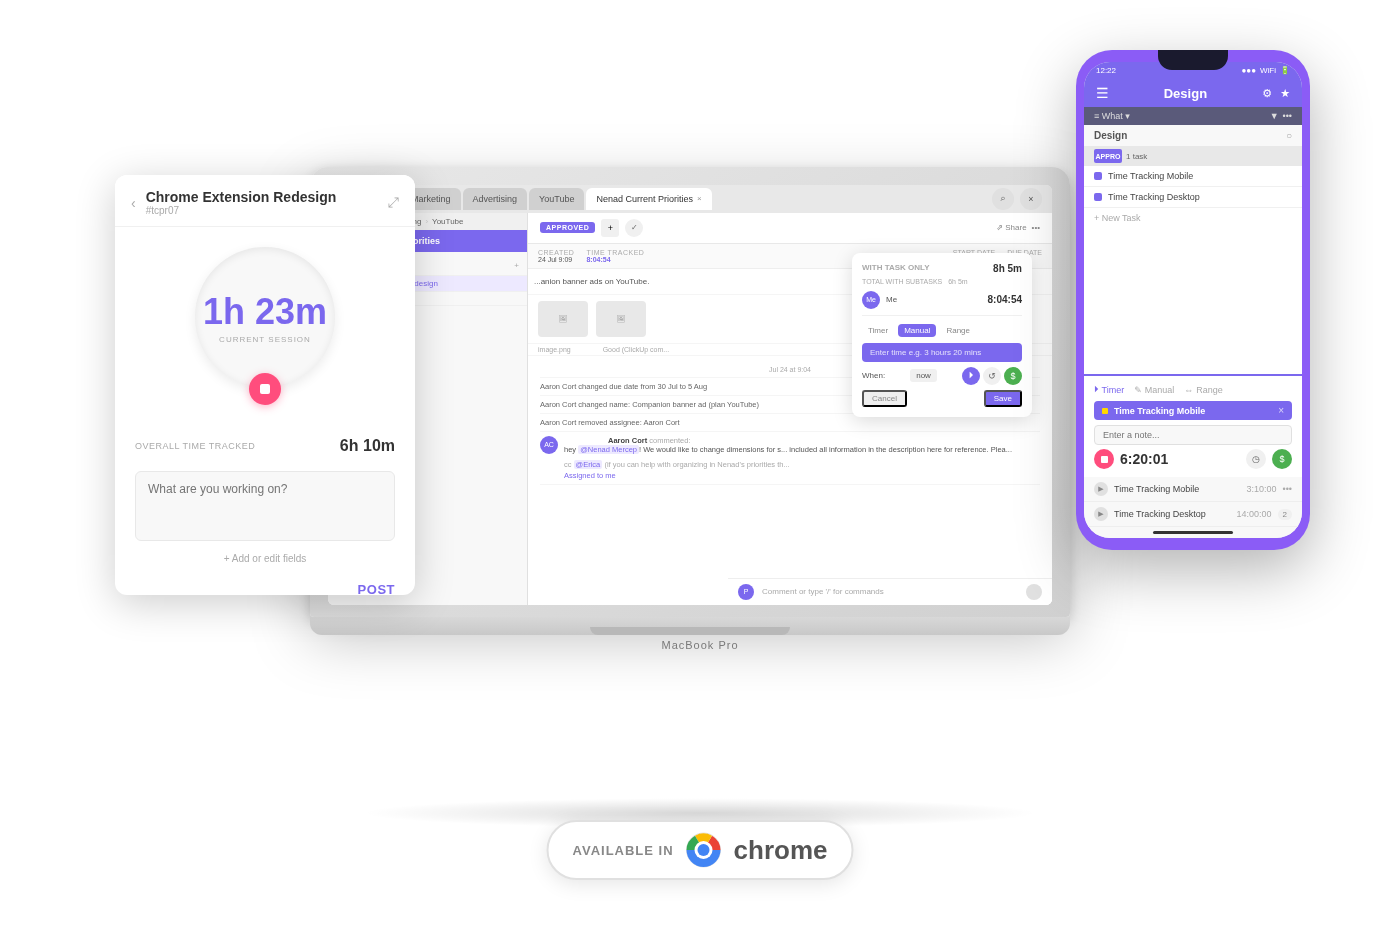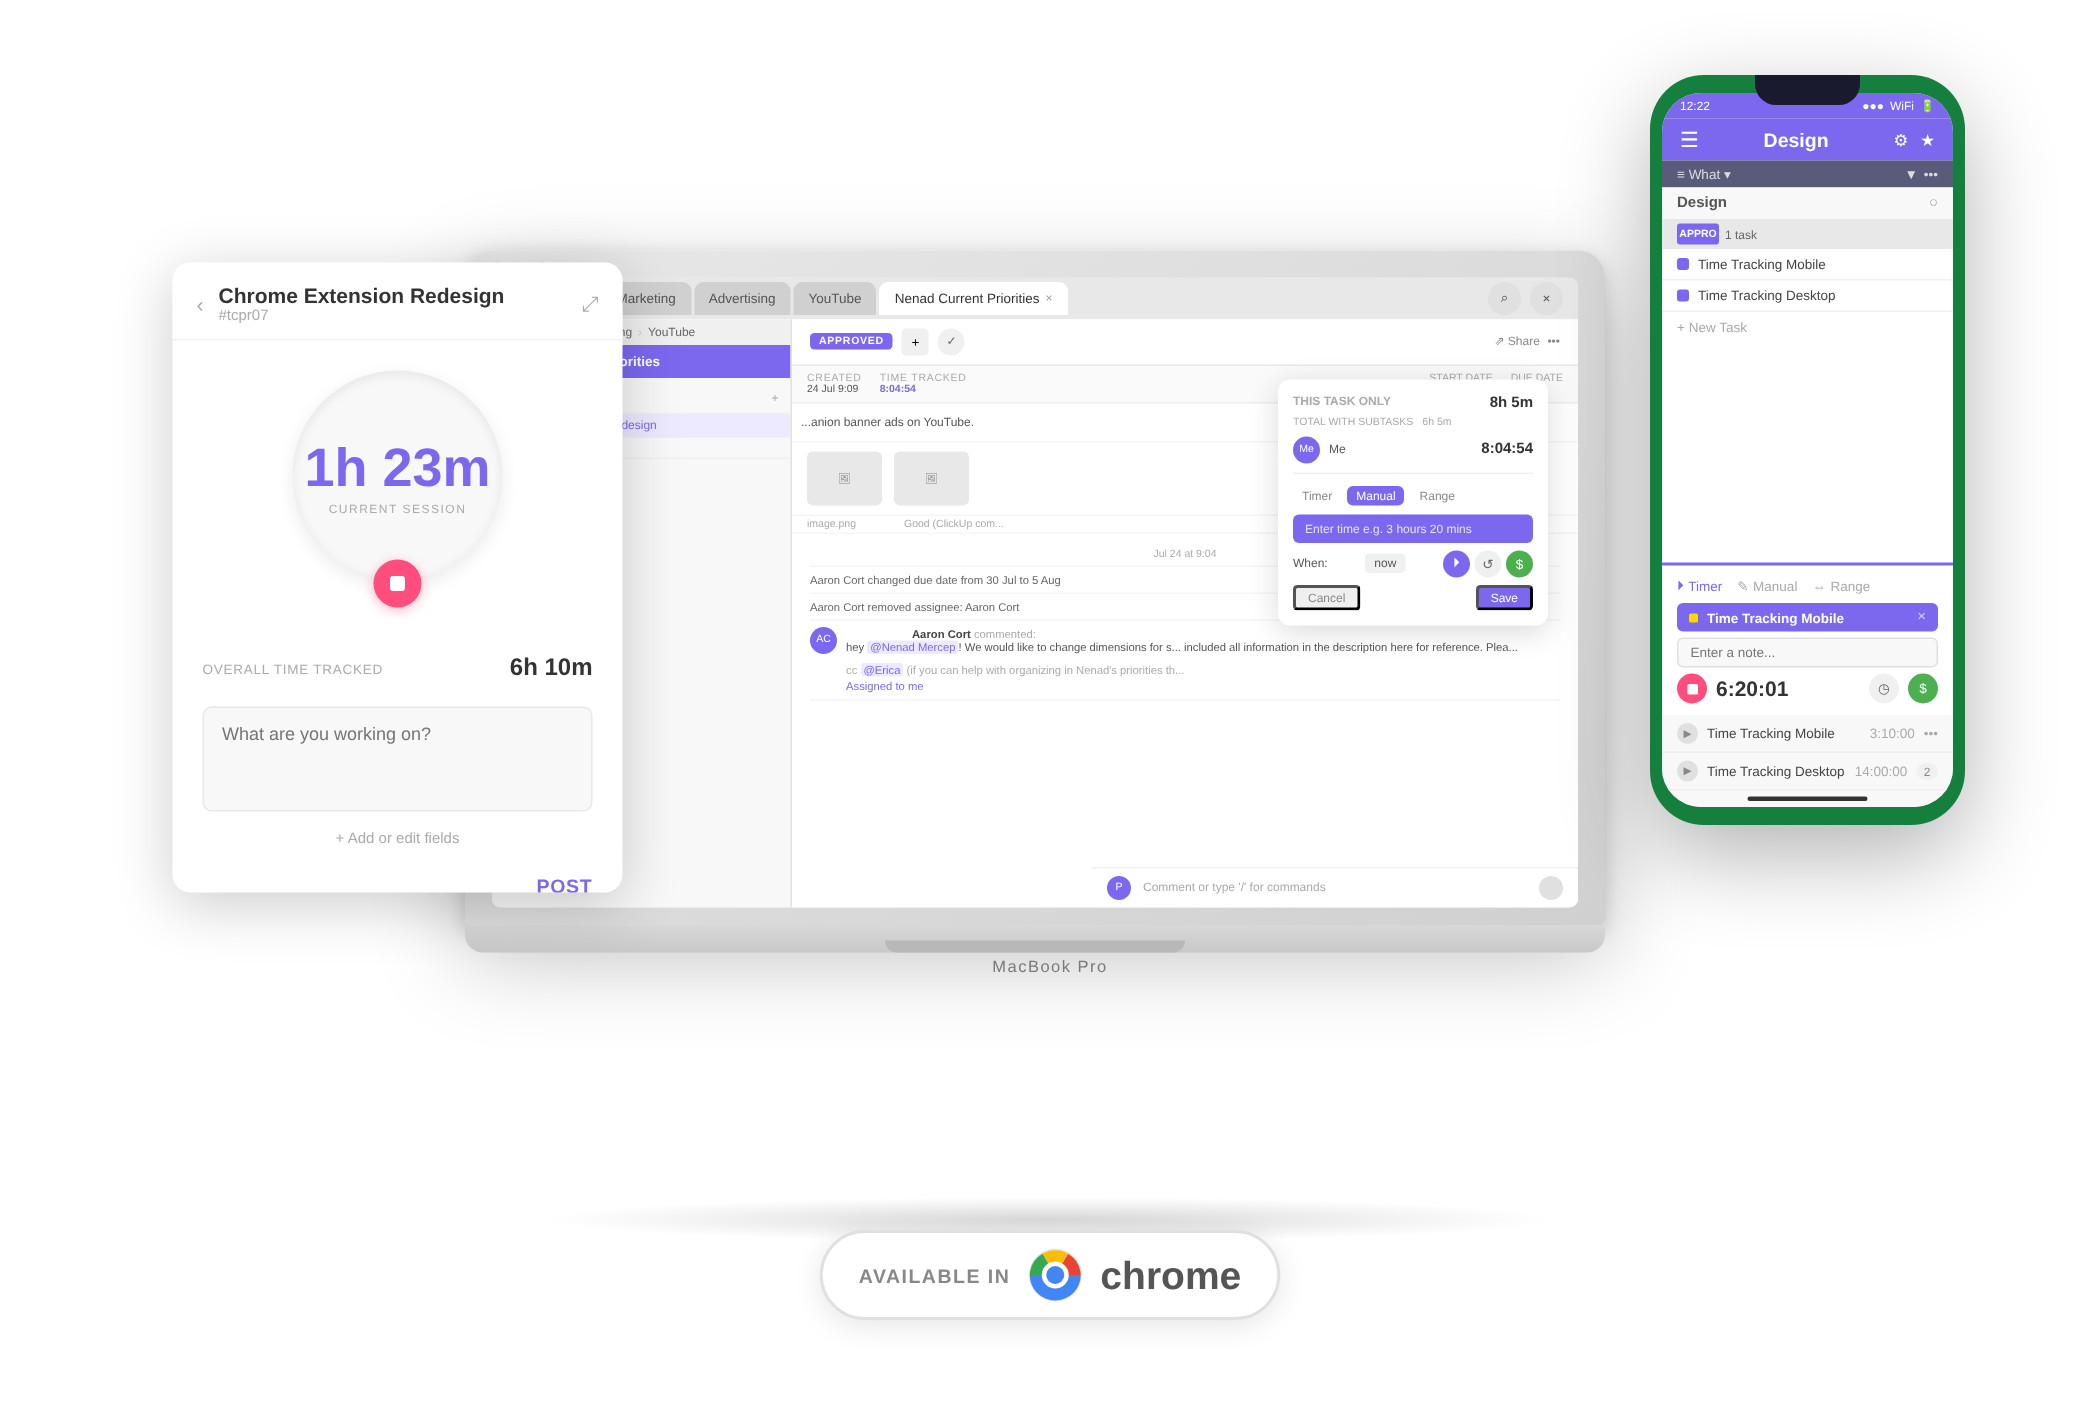--- a/index.html
+++ b/index.html
@@ -485,23 +485,23 @@
       color: #7b68ee;
       cursor: pointer;
       letter-spacing: 0.5px;
     }
 
     
     .phone {
       position: absolute;
       right: 80px;
       top: 50px;
-      width: 210px;
+      width: 234px;
       height: 500px;
-      background: #15803d;
+      background: #8b5cf6;
       border-radius: 36px;
       padding: 12px 8px;
       box-shadow: 0 20px 60px rgba(0,0,0,0.3);
       z-index: 15;
     }
 
     .phone-screen {
       background: #f0f0f0;
       border-radius: 26px;
       overflow: hidden;
@@ -906,21 +906,21 @@
                   <div style="color:#555;">3 Aug</div>
                 </div>
                 <div>
                   <div style="color:#aaa;">DUE DATE</div>
                   <div style="color:#555;">7 Aug</div>
                 </div>
               </div>
 
               <div class="time-tracking-overlay">
                 <div style="display:flex;justify-content:space-between;margin-bottom:4px;">
-                  <span style="font-size:8px;color:#aaa;font-weight:600;">THIS TASK ONLY</span>
+                  <span style="font-size:8px;color:#aaa;font-weight:600;">WITH TASK ONLY</span>
                   <span style="font-size:10px;font-weight:700;color:#333;">8h 5m</span>
                 </div>
                 <div style="font-size:7px;color:#aaa;margin-bottom:6px;">
                   <span>TOTAL WITH SUBTASKS</span>
                   <span style="margin-left:4px;">6h 5m</span>
                 </div>
 
                 <div style="display:flex;align-items:center;gap:6px;margin-bottom:8px;padding-bottom:6px;border-bottom:1px solid #f0f0f0;">
                   <div class="avatar-sm" style="background:#7b68ee;font-size:7px;">Me</div>
                   <span style="font-size:8px;color:#555;flex:1;">Me</span>
@@ -962,20 +962,21 @@
                 <div style="width:50px;height:36px;background:#e8e8e8;border-radius:4px;display:flex;align-items:center;justify-content:center;font-size:7px;color:#888;">🖼</div>
               </div>
               <div style="padding:2px 10px;font-size:7px;color:#aaa;border-bottom:1px solid #f5f5f5;">
                 <span>image.png</span>
                 <span style="margin-left:30px;">Good (ClickUp com...</span>
               </div>
 
               <div class="activity-feed">
                 <div class="activity-item" style="color:#aaa;font-size:7px;text-align:center;padding:4px 0;">Jul 24 at 9:04</div>
                 <div class="activity-item">Aaron Cort changed due date from 30 Jul to 5 Aug</div>
+                <div class="activity-item">Aaron Cort changed name: Companion banner ad (plan YouTube)</div>
                 <div class="activity-item">Aaron Cort removed assignee: Aaron Cort</div>
                 <div class="activity-item comment">
                   <div class="avatar-sm">AC</div>
                   <div>
                     <div style="font-weight:600;color:#444;font-size:7.5px;margin-left:44px;">Aaron Cort <span style="font-weight:400;color:#aaa;">commented:</span></div>
                     <div style="color:#555;">hey <span class="mention">@Nenad Mercep</span>! We would like to change dimensions for s... included all information in the description here for reference. Plea...</div>
                     <div style="color:#aaa;margin-top:6px;">cc <span class="mention">@Erica</span> (if you can help with organizing in Nenad's priorities th...</div>
                     <div style="color:#7b68ee;margin-top:2px;">Assigned to me</div>
                   </div>
                 </div>

